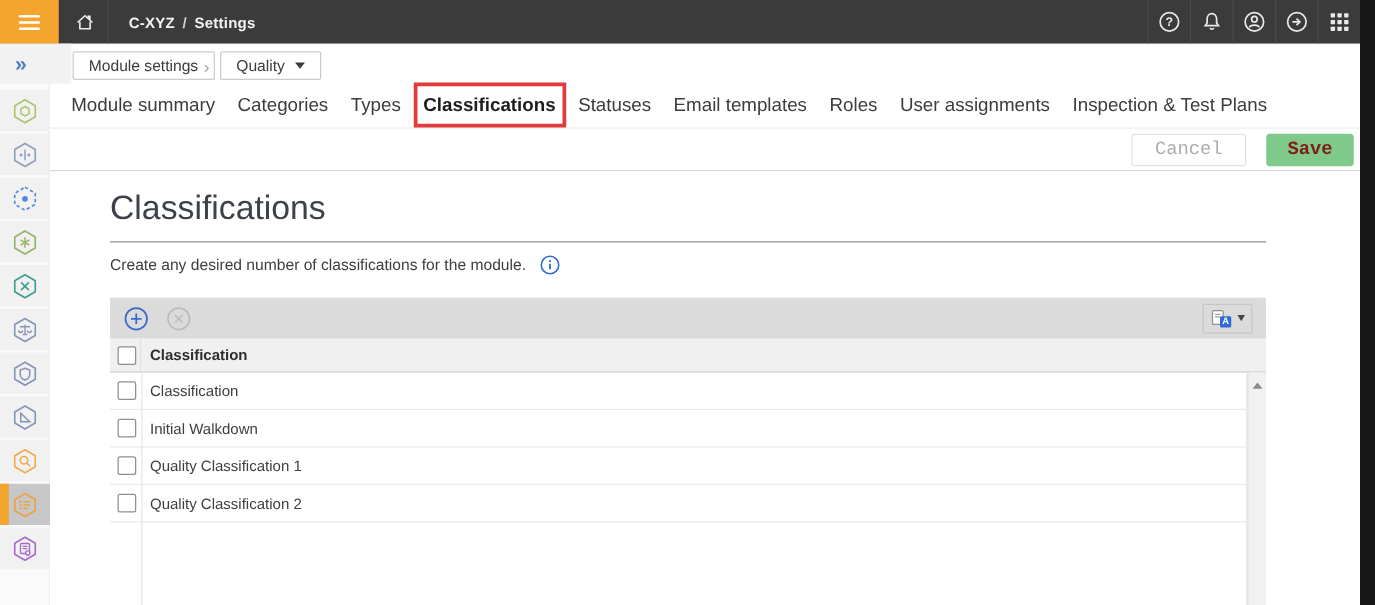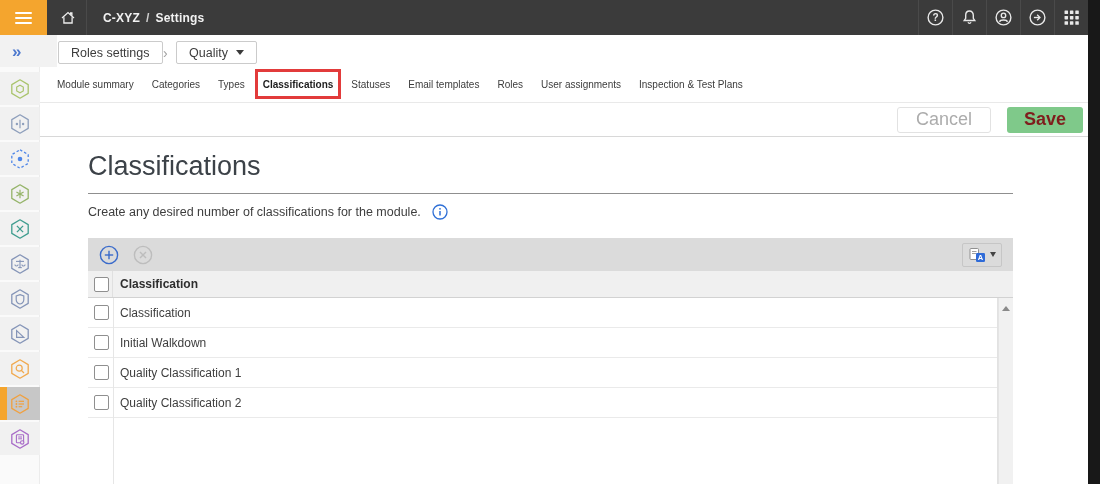--- a/index.html
+++ b/index.html
@@ -27,29 +27,29 @@
   .caret-down{width:0;height:0;border-left:4px solid transparent;border-right:4px solid transparent;border-top:5px solid #3a3a3a;}
   
   .rail{position:absolute;left:0;top:67px;width:40px;height:417px;background:#FAFAFA;border-right:1px solid #ECECEC;box-sizing:border-box;}
   .rail-cell{position:relative;width:40px;height:33px;margin-bottom:2px;background:#F1F1F1;display:flex;align-items:center;justify-content:center;cursor:pointer;}
   .rail-cell:first-child{margin-top:5px;}
   .rail-cell.selected{background:#C7C7C7;}
   .rail-cell.selected .accent-bar{position:absolute;left:0;top:0;bottom:0;width:7px;background:var(--accent-orange);}
   
   .tab-row{position:absolute;left:40px;top:67px;width:1048px;height:36px;background:#fff;border-bottom:1px solid #E9E9E9;
     box-sizing:border-box;display:flex;align-items:center;padding-left:17px;gap:18px;}
-  .tab{position:relative;font-size:10px;color:#3C3C3C;cursor:pointer;white-space:nowrap;}
+  .tab{position:relative;font-size:15px;color:#3C3C3C;cursor:pointer;white-space:nowrap;}
   .tab.active{font-weight:bold;color:#1D1D1D;}
   .highlight-box{position:absolute;left:-8px;right:-8px;top:-10px;bottom:-9px;border:3px solid var(--highlight-red);pointer-events:none;}
   .templates-link{position:absolute;right:6px;top:0;height:36px;display:flex;align-items:center;gap:6px;color:var(--link-blue);
     font-size:13px;cursor:pointer;background:#fff;padding-left:8px;}
   
   .action-row{position:absolute;left:40px;top:103px;width:1048px;height:34px;background:#fff;border-bottom:1px solid #D8D8D8;
     box-sizing:border-box;display:flex;align-items:center;justify-content:flex-end;gap:16px;padding-right:5px;box-shadow:0 2px 2px rgba(0,0,0,.05);}
-  .btn{height:26px;border-radius:3px;font-size:18px;display:flex;align-items:center;padding:0 18px;cursor:pointer;box-sizing:border-box;}
+  .btn{height:26px;border-radius:3px;font-size:15px;display:flex;align-items:center;padding:0 18px;cursor:pointer;box-sizing:border-box;font-family:Liberation Mono, monospace;}
   .btn-cancel{background:#fff;border:1px solid #E2E2E2;color:#ACACAC;}
   .btn-save{background:var(--save-green);border:none;color:#7f1d1d;font-weight:bold;padding:0 17px;}
   
   .content{position:absolute;left:40px;top:137px;width:1048px;height:347px;background:#fff;}
   .page-title{position:absolute;left:48px;top:14px;font-size:27px;color:#3C4248;}
   .title-rule{position:absolute;left:48px;top:56px;width:925px;height:1px;background:#8F8F8F;}
   .desc-row{position:absolute;left:48px;top:66px;height:18px;display:flex;align-items:center;gap:11px;font-size:12.5px;color:#3E3E3E;}
   
   .grid{position:absolute;left:48px;top:101px;width:925px;height:246px;overflow:hidden;}
   .grid-toolbar{height:33px;background:#DBDBDB;display:flex;align-items:center;padding:0 11px;gap:14px;box-sizing:border-box;}
@@ -135,21 +135,21 @@
           </svg>
         </div>
       </div>
   </div>
 
   <div class="crumb-row">
     <div class="rail-head">
       <span class="expand-glyph">»</span>
     </div>
     <div class="pill-btn" style="left:58px;">
-      <span>Roles settings</span>
+      <span>Module settings</span>
     </div>
     <div class="pill-sep" style="left:163px;">›</div>
     <div class="pill-btn" style="left:176px;">
       <span>Quality</span>
       <span class="caret-down"></span>
     </div>
   </div>
 
   <div class="rail" id="rail">
       <div class="rail-cell">

